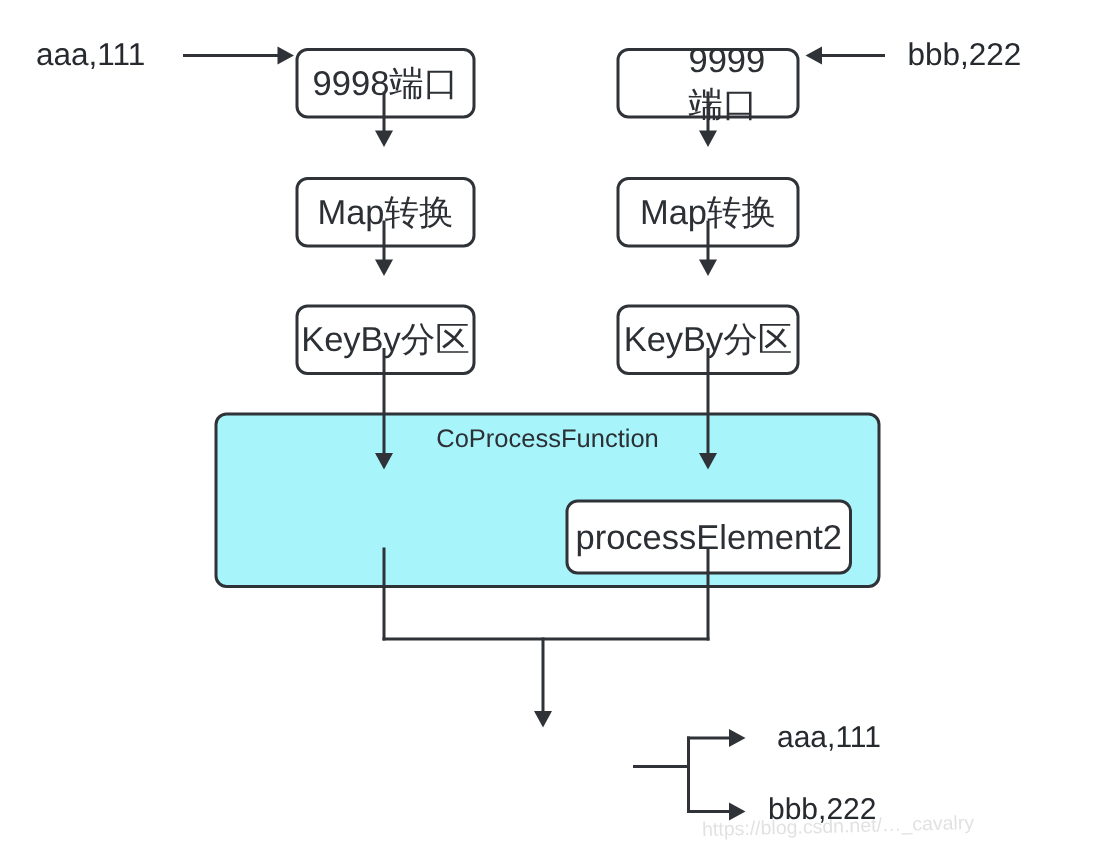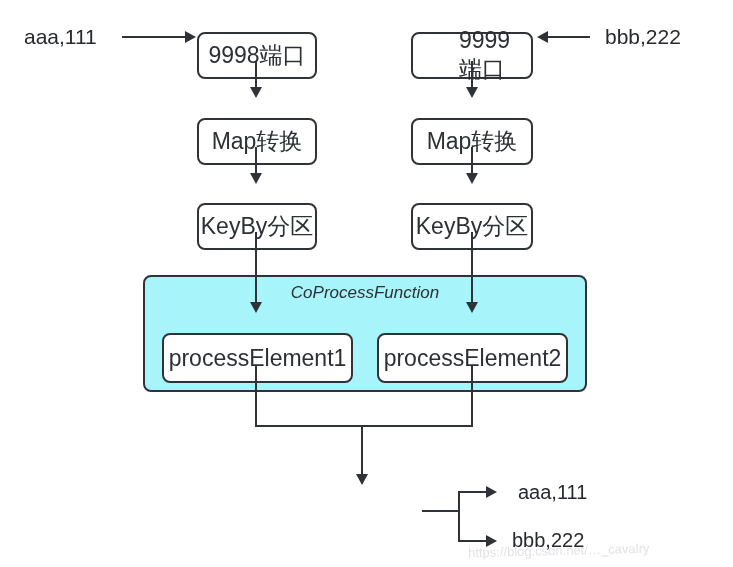--- a/index.html
+++ b/index.html
@@ -116,25 +116,24 @@
 
   <div class="vline" style="left:471px;top:61px;height:27px;"></div>
   <div class="arr arr-down" style="left:466px;top:87px;"></div>
 
   <div class="vline" style="left:471px;top:147px;height:27px;"></div>
   <div class="arr arr-down" style="left:466px;top:173px;"></div>
 
   <div class="vline" style="left:471px;top:232px;height:71px;"></div>
   <div class="arr arr-down" style="left:466px;top:302px;"></div>
 
-  <div class="coprocess" style="left:143px;top:275px;width:444px;height:117px;font-style:italic;">
+  <div class="coprocess" style="left:143px;top:275px;width:444px;height:117px;">
     <div class="coprocess-title">CoProcessFunction</div>
   </div>
 
-  <div class="node" style="left:162px;top:315px;width:191px;height:50px;">processElement1</div>
   <div class="node" style="left:377px;top:315px;width:191px;height:50px;">processElement2</div>
 
   <div class="vline" style="left:255px;top:365px;height:62px;"></div>
   <div class="vline" style="left:471px;top:365px;height:62px;"></div>
   <div class="hline" style="left:255px;top:425px;width:218px;"></div>
 
   <div class="vline" style="left:361px;top:425px;height:50px;"></div>
   <div class="arr arr-down" style="left:356px;top:474px;"></div>
 
 

